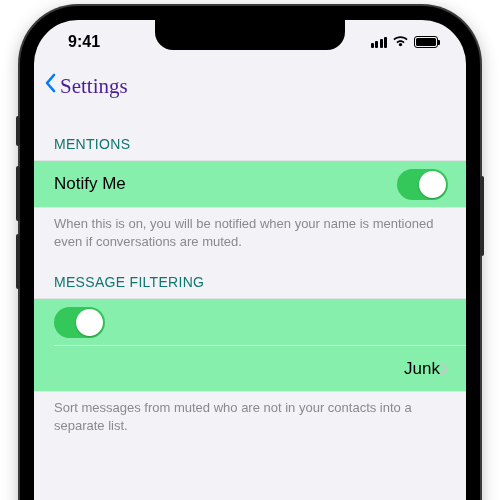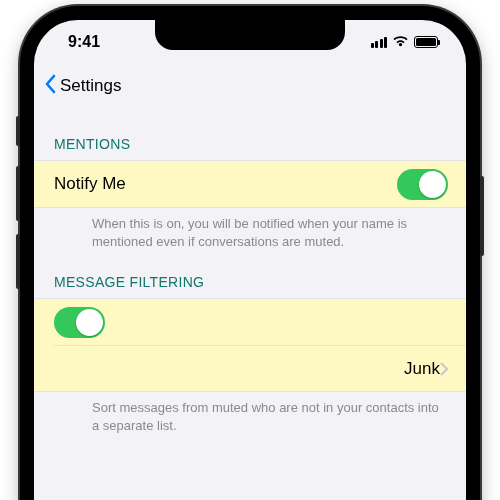--- a/index.html
+++ b/index.html
@@ -57,47 +57,47 @@
     .nav-bar {
       height: 44px;
       position: relative;
       display: flex;
       align-items: center;
       padding: 0 10px;
     }
     .back-btn {
       display: flex;
       align-items: center;
-      color: #000000;
-      font-size: 17px;
+      color: #4c1d95;
+      font-size: 21px;
       gap: 4px;
+      font-family: Liberation Serif, serif;
     }
     .nav-title {
       position: absolute;
       left: 50%; transform: translateX(-50%);
       font-size: 17px;
       font-weight: 600;
     }
     .content { padding-top: 10px; }
     .group-header {
       font-size: 14px;
       color: #0f766e;
       letter-spacing: .3px;
       padding: 18px 20px 8px;
       text-transform: uppercase;
     }
     .group-footer {
       font-size: 13px;
       color: #8a8a8e;
       padding: 7px 20px 6px;
       line-height: 1.35;
-      margin-left: 38px;
     }
     .cell-group {
-      background: #fef9c3;
+      background: #86efac;
       border-top: 1px solid #e3e3e6;
       border-bottom: 1px solid #e3e3e6;
     }
     .cell {
       display: flex;
       align-items: center;
       justify-content: space-between;
       min-height: 46px;
       padding: 0 18px 0 20px;
       font-size: 17px;

